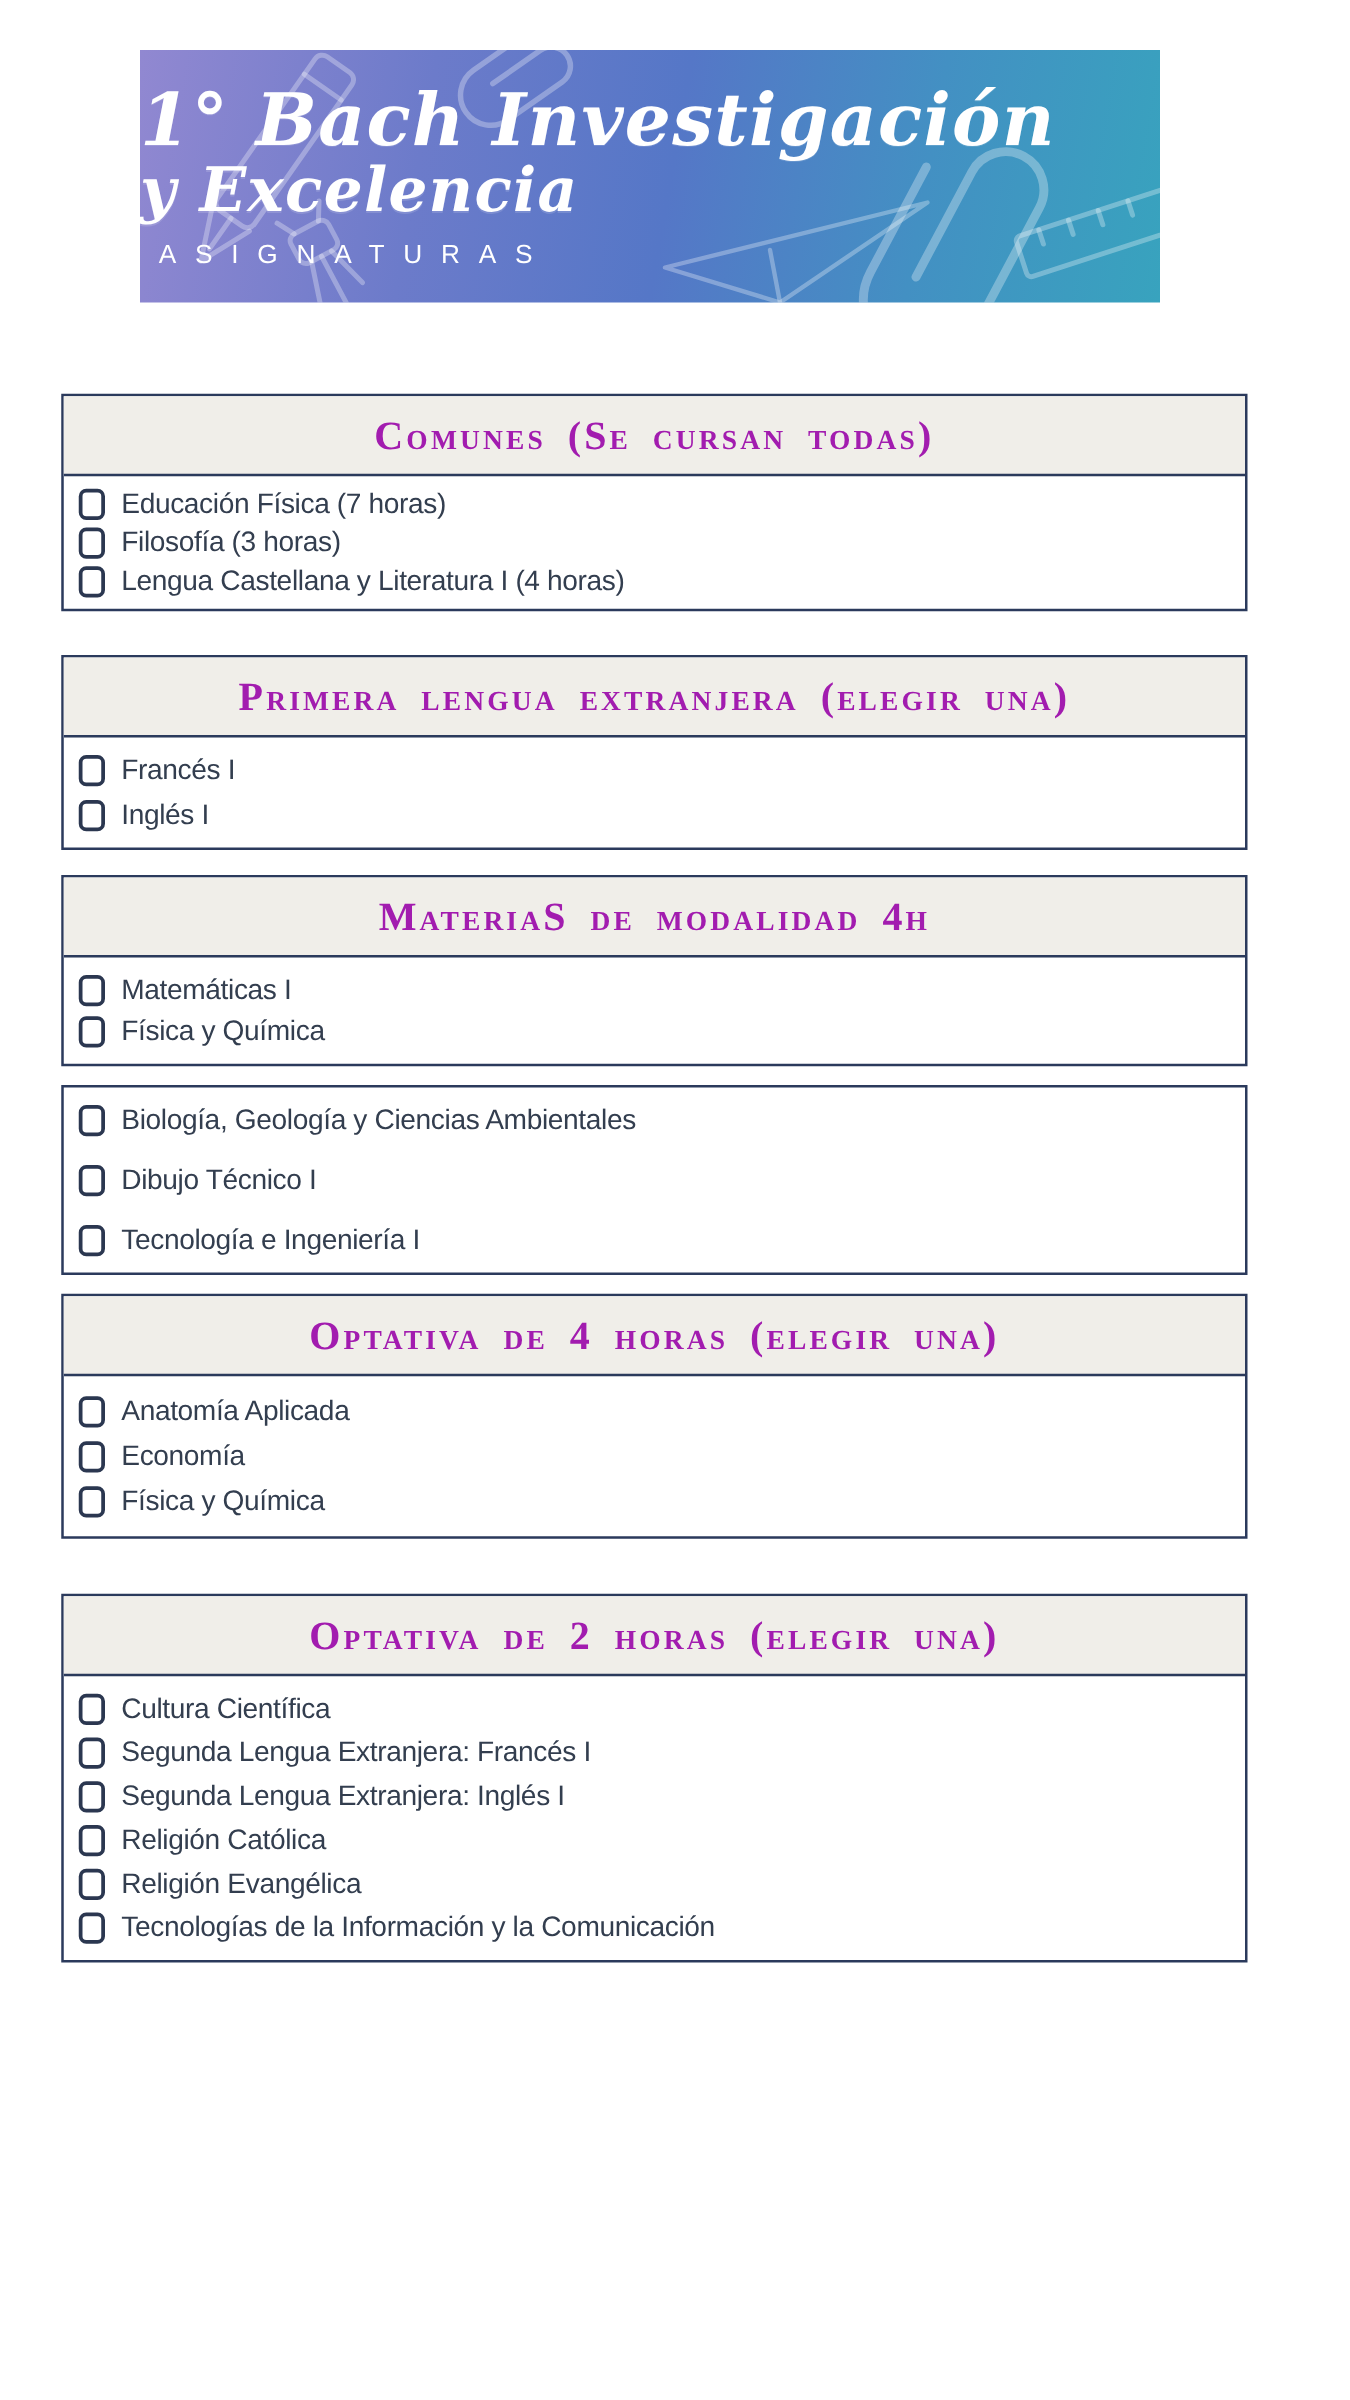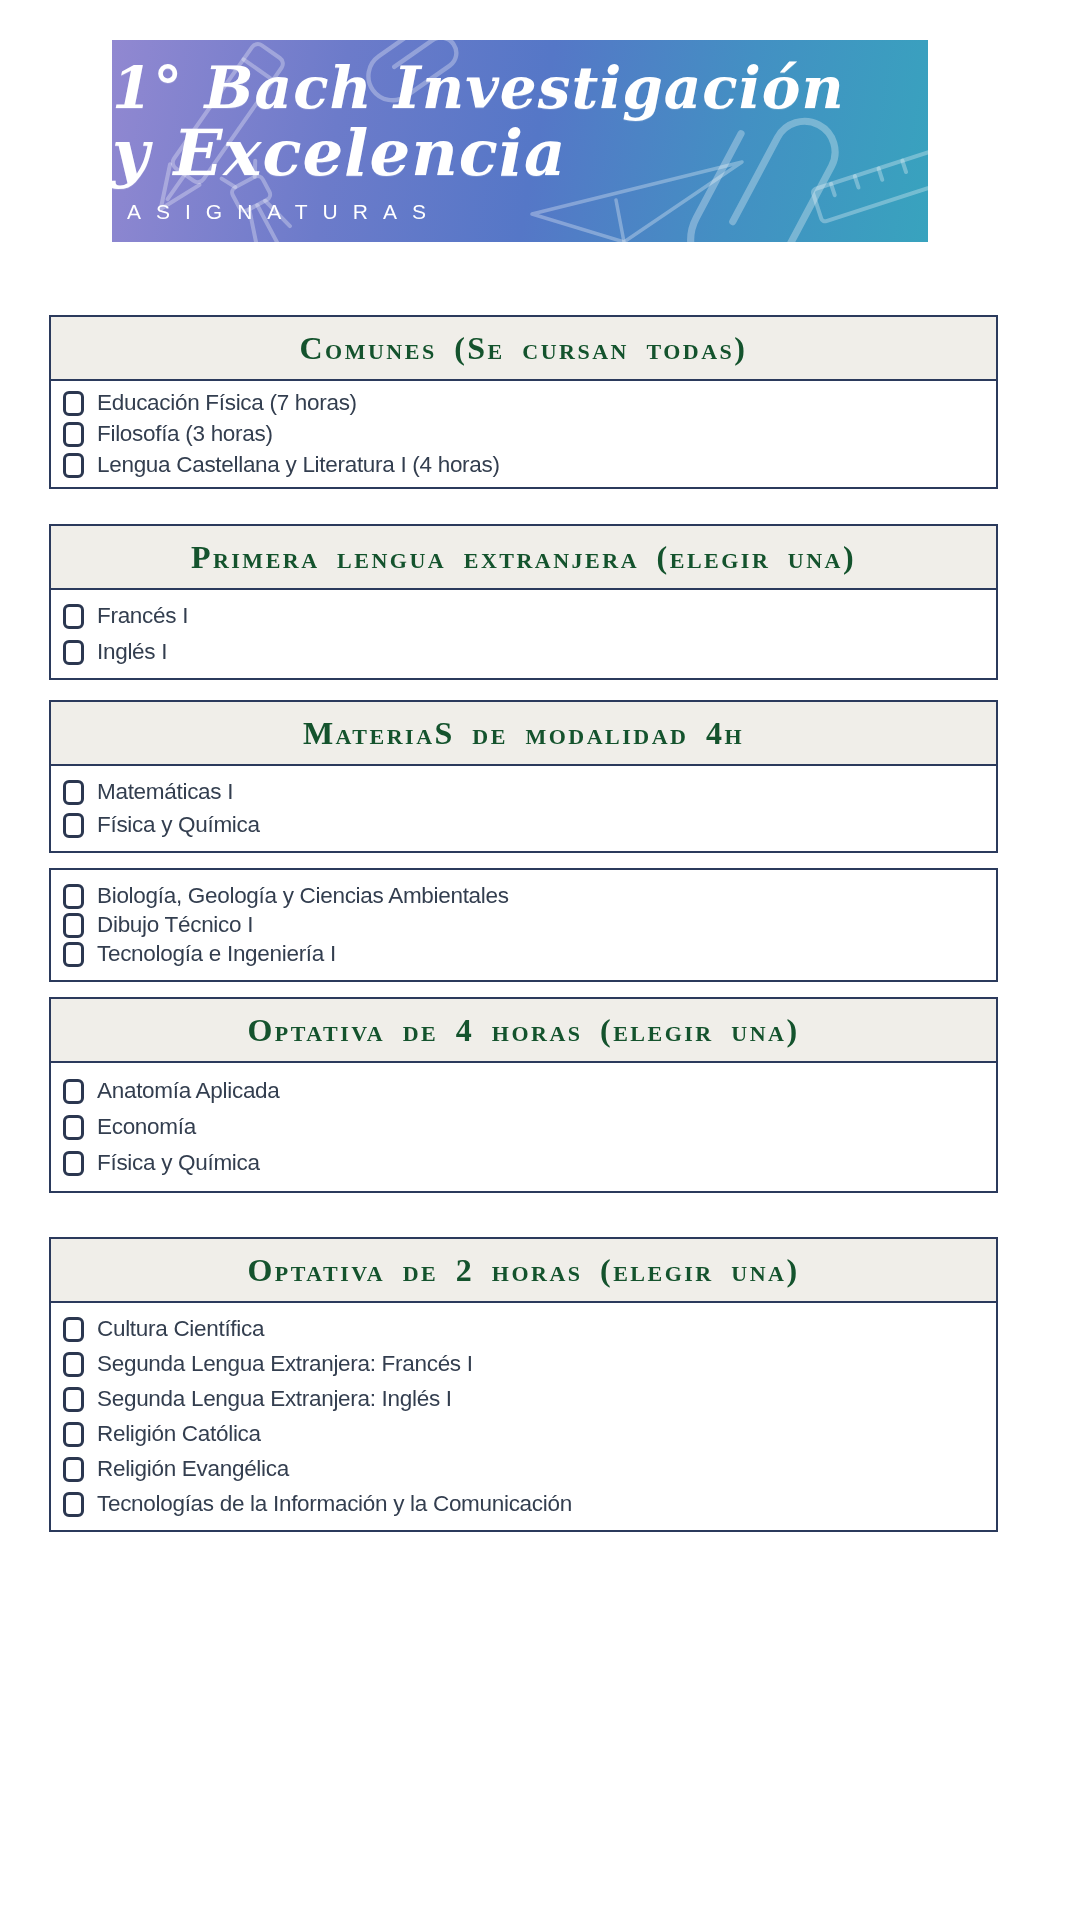--- a/index.html
+++ b/index.html
@@ -19,21 +19,21 @@
   }
   .banner svg.doodles{position:absolute;inset:0;width:100%;height:100%;}
   .banner-title{
     position:relative;
     font-family:"DejaVu Serif", serif;
     font-style:italic;font-weight:700;
     font-size:58px;line-height:1.05;
     letter-spacing:1px;
     text-shadow:0 1px 0 rgba(255,255,255,.15);
   }
-  .banner-title.line2{font-size:64px;}
+  .banner-title.line2{font-size:49px;}
   .banner-subtitle{
     position:relative;
     margin-top:14px;
     font-size:21px;font-weight:400;
     letter-spacing:15px;text-indent:15px;
   }
   
   .sections{position:absolute;left:49px;top:315px;width:949px;}
   .section{
     border:2.5px solid #2b3a5c;
@@ -45,39 +45,39 @@
     background:#f0eee9;
     border-bottom:2.5px solid #2b3a5c;
     height:62px;
     display:flex;align-items:center;justify-content:center;
   }
   .section-title{
     font-family:"Liberation Serif", serif;
     font-variant:small-caps;
     font-weight:700;
     font-size:32px;line-height:1;
-    color:#14532d;
+    color:#a21caf;
     letter-spacing:2.5px;word-spacing:7px;
   }
   .list{display:flex;flex-direction:column;}
   .row{display:flex;align-items:center;gap:13px;height:28px;}
   .checkbox{
     width:15px;height:19px;flex:none;
     border:3px solid #2b3750;border-radius:6px;
     background:#ffffff;
   }
   .item-label{
     font-size:22.5px;line-height:1;color:#333e4f;letter-spacing:-0.3px;
     white-space:nowrap;
   }
   
   #sec0{margin-top:0;}              #sec0 .list{padding:8px 12px 8px 12px;gap:3px;}
   #sec1{margin-top:35px;}           #sec1 .list{padding:12px 12px 12px 12px;gap:8px;}
   #sec2{margin-top:20px;}           #sec2 .list{padding:12px 24px 12px 12px;gap:5px;}
-  #sec3{margin-top:15px;}           #sec3 .list{padding:12px 12px 12px 12px;gap:1px;}
+  #sec3{margin-top:15px;}           #sec3 .list{padding:12px 12px 12px 12px;gap:20px;}
   #sec4{margin-top:15px;}           #sec4 .list{padding:14px 12px 14px 12px;gap:8px;}
   #sec5{margin-top:44px;}           #sec5 .list{padding:12px 23px 12px 12px;gap:7px;}
 </style>
 </head>
 <body>
 
 <div class="banner">
   <svg class="doodles" viewBox="0 0 816 202" fill="none" stroke="rgba(255,255,255,0.3)" stroke-width="4" stroke-linecap="round" stroke-linejoin="round">
 
     <g transform="rotate(35 90 110)">

